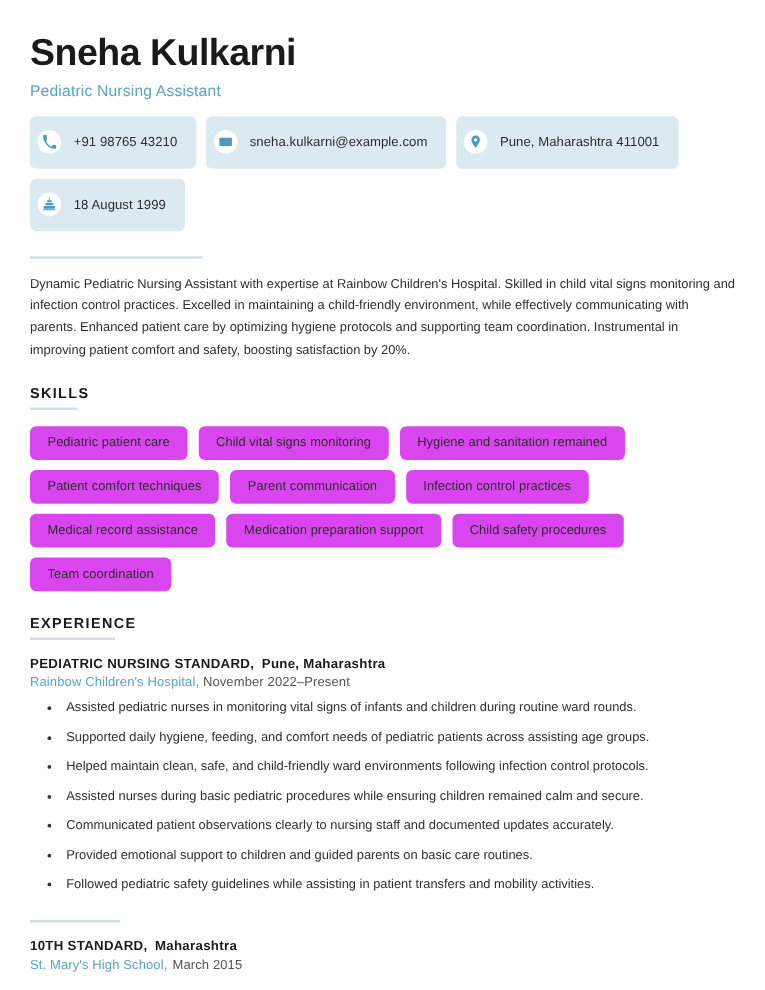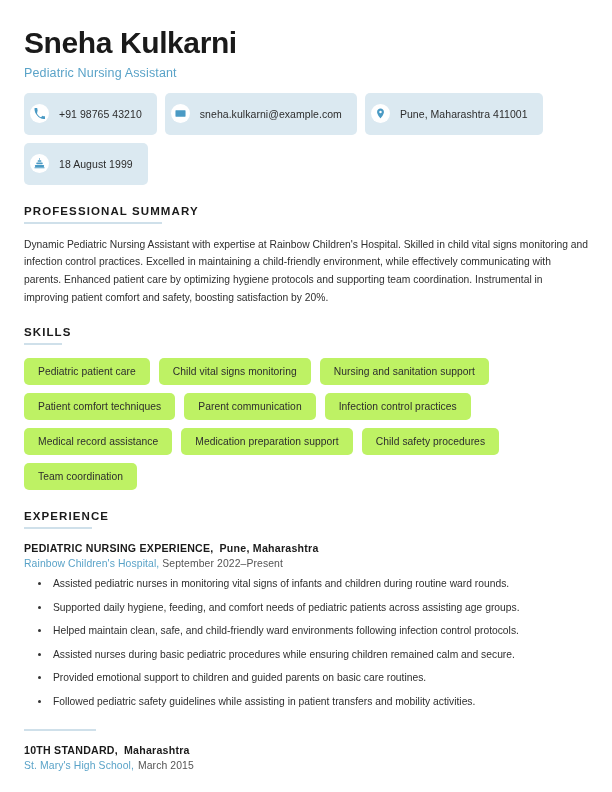--- a/index.html
+++ b/index.html
@@ -107,21 +107,21 @@
   }
 
   
   .skills-wrap {
     display: flex;
     flex-wrap: wrap;
     gap: 8px 9px;
     margin: 13px 2px 0 2px;
   }
   .skill-chip {
-    background: #bef264;
+    background: #d946ef;
     border-radius: 5px;
     padding: 8px 14px;
     font-size: 10.3px;
     color: #2d2d2d;
     white-space: nowrap;
     letter-spacing: 0.05px;
   }
 
   
   .exp-block { margin: 13px 2px 0 2px; }
@@ -232,58 +232,58 @@
             <rect x="2" y="15" width="20" height="4.6" rx="1.4"></rect>
             <rect x="1" y="20.4" width="22" height="2" rx="0.8"></rect>
           </svg>
         </span>
         <span class="contact-text">18 August 1999</span>
       </div>
     </div>
   </div>
 
   <div class="section">
-    <div class="section-head">PROFESSIONAL SUMMARY</div>
     <hr class="section-rule rule-summary">
     <p class="summary-text">Dynamic Pediatric Nursing Assistant with expertise at Rainbow Children's Hospital. Skilled in child vital signs monitoring and infection control practices. Excelled in maintaining a child-friendly environment, while effectively communicating with parents. Enhanced patient care by optimizing hygiene protocols and supporting team coordination. Instrumental in improving patient comfort and safety, boosting satisfaction by 20%.</p>
   </div>
 
   <div class="section">
     <div class="section-head">SKILLS</div>
     <hr class="section-rule rule-skills">
     <div class="skills-wrap">
       <span class="skill-chip">Pediatric patient care</span>
       <span class="skill-chip">Child vital signs monitoring</span>
-      <span class="skill-chip">Nursing and sanitation support</span>
+      <span class="skill-chip">Hygiene and sanitation remained</span>
       <span class="skill-chip">Patient comfort techniques</span>
       <span class="skill-chip">Parent communication</span>
       <span class="skill-chip">Infection control practices</span>
       <span class="skill-chip">Medical record assistance</span>
       <span class="skill-chip">Medication preparation support</span>
       <span class="skill-chip">Child safety procedures</span>
       <span class="skill-chip">Team coordination</span>
     </div>
   </div>
 
   <div class="section">
     <div class="section-head">EXPERIENCE</div>
     <hr class="section-rule rule-exp">
 
     <div class="exp-block">
       <div class="exp-title">
-        <span>PEDIATRIC NURSING EXPERIENCE,</span><span class="exp-place">Pune, Maharashtra</span>
+        <span>PEDIATRIC NURSING STANDARD,</span><span class="exp-place">Pune, Maharashtra</span>
       </div>
       <div class="exp-meta">
-        <span class="exp-company">Rainbow Children's Hospital,</span><span class="exp-dates">September 2022–Present</span>
+        <span class="exp-company">Rainbow Children's Hospital,</span><span class="exp-dates">November 2022–Present</span>
       </div>
       <ul class="bullets">
         <li>Assisted pediatric nurses in monitoring vital signs of infants and children during routine ward rounds.</li>
         <li>Supported daily hygiene, feeding, and comfort needs of pediatric patients across assisting age groups.</li>
         <li>Helped maintain clean, safe, and child-friendly ward environments following infection control protocols.</li>
         <li>Assisted nurses during basic pediatric procedures while ensuring children remained calm and secure.</li>
+        <li>Communicated patient observations clearly to nursing staff and documented updates accurately.</li>
         <li>Provided emotional support to children and guided parents on basic care routines.</li>
         <li>Followed pediatric safety guidelines while assisting in patient transfers and mobility activities.</li>
       </ul>
     </div>
   </div>
 
   <div class="section">
     <hr class="section-rule rule-edu">
 
     <div class="edu-block">

